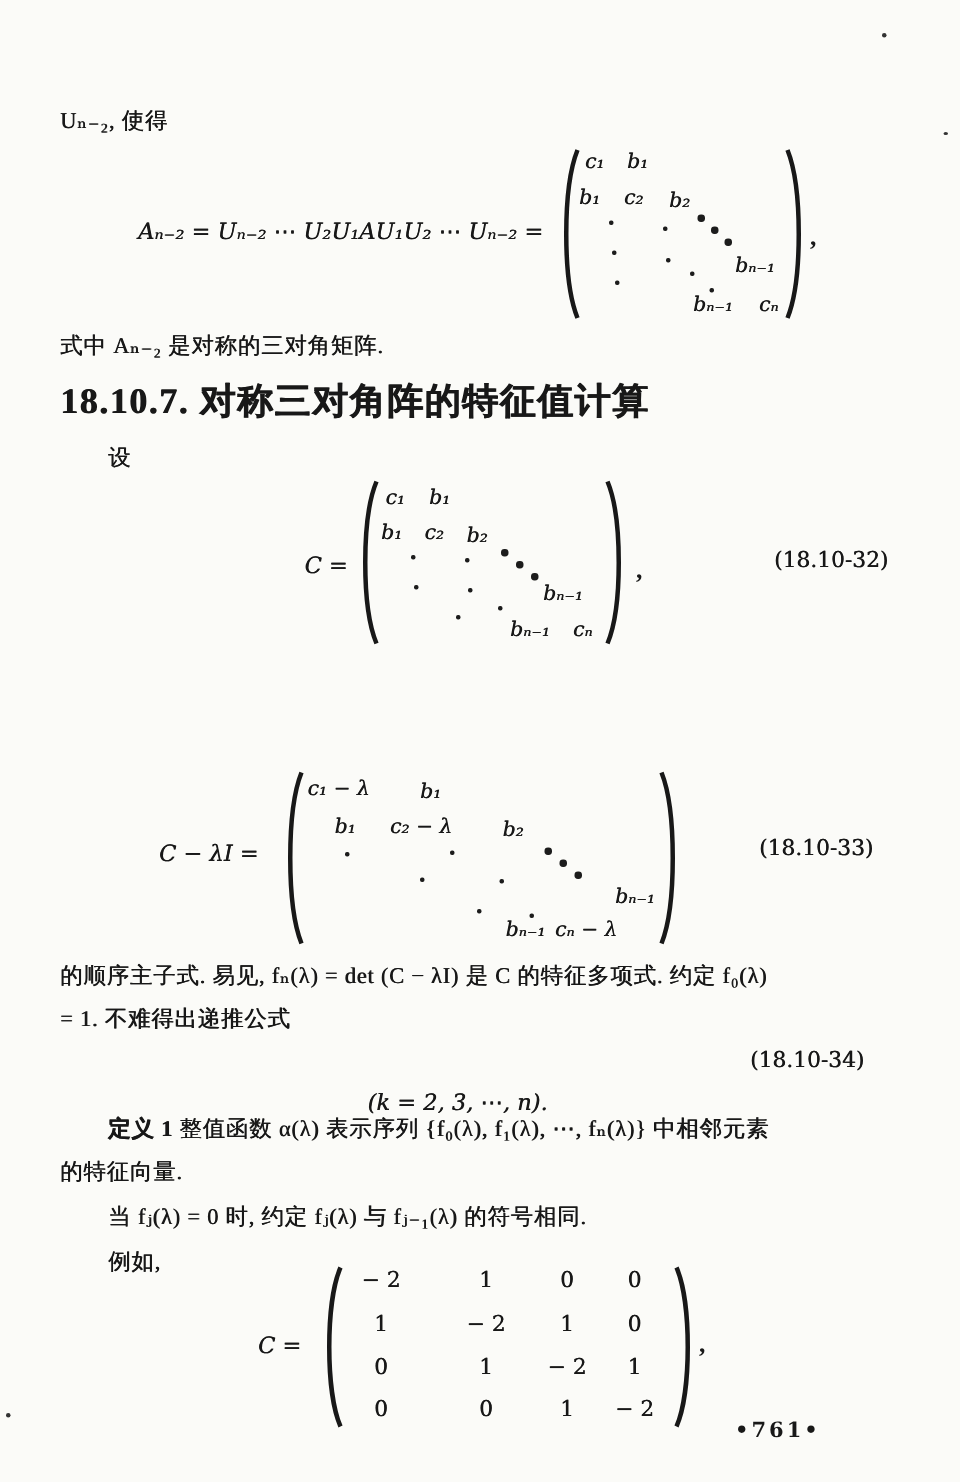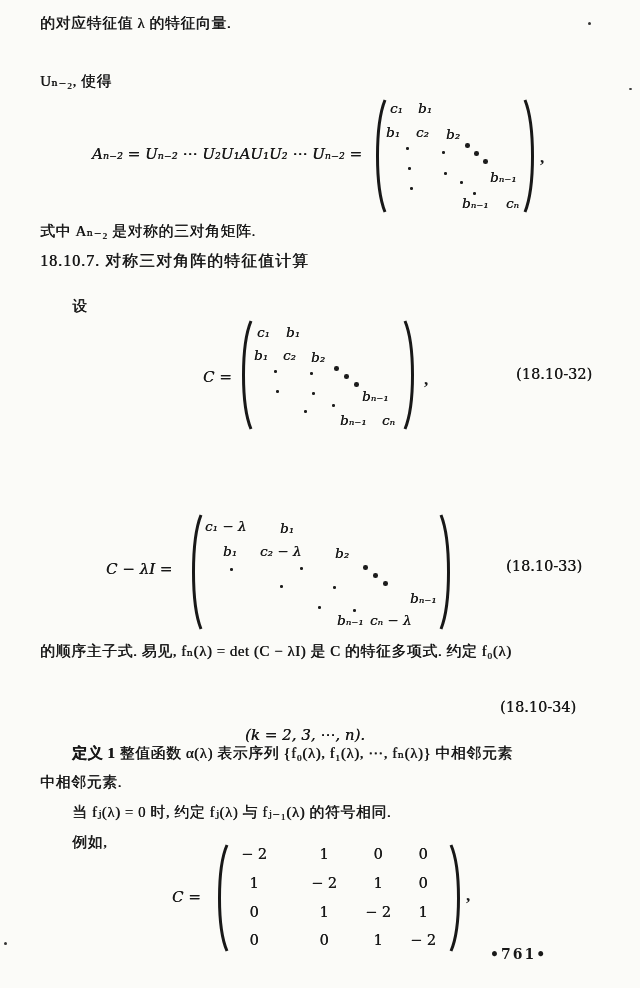--- a/index.html
+++ b/index.html
@@ -4,39 +4,38 @@
 <style>
   html,body{margin:0;padding:0;}
   .page{
     position:relative; width:640px; height:988px;
     background:#fbfbf8; color:#181818; overflow:hidden;
     font-family:"Liberation Serif","DejaVu Serif",serif;
   }
   .abs{position:absolute; white-space:nowrap;}
   .cn{font-size:15px; line-height:1.3; letter-spacing:0.5px; text-shadow:0.4px 0 0 currentColor;}
   .lhs{font-family:"DejaVu Serif","DejaVu Sans",serif; font-style:italic; font-size:15px; text-shadow:0.3px 0 0 currentColor;}
-  .heading{font-size:16px; font-weight:normal; letter-spacing:1px; text-shadow:0.5px 0 0 currentColor;}
+  .heading{font-size:24px; font-weight:bold; letter-spacing:1px; text-shadow:0.5px 0 0 currentColor;}
   .deflabel{font-weight:bold;}
   .eqno{font-family:"DejaVu Serif",serif; font-size:14.5px; font-style:normal; text-shadow:0.3px 0 0 currentColor;text-align:right;}
   .matrix{position:absolute;}
   .mx{position:absolute; font:italic 13.5px "DejaVu Serif","DejaVu Sans",serif; white-space:nowrap; text-shadow:0.3px 0 0 currentColor;}
   .num{font-style:normal; font-family:"DejaVu Serif",serif; font-size:14.5px;}
   .paren{position:absolute; top:0;}
   .dot{position:absolute; width:2.6px; height:2.6px; border-radius:50%; background:#1c1c1c;}
   .dot.b{width:4.6px; height:4.6px;}
   .comma{font-size:17px; font-weight:bold;}
   .speck{position:absolute; background:#333; border-radius:50%;}
   .pageno{font-family:"DejaVu Serif",serif; font-size:14px; font-weight:bold; letter-spacing:2px;}
 </style>
 </head>
 <body>
 
 <div class="page">
 
-  <div class="abs cn" style="left:40px; top:14px;">的对应特征值 λ 的特征向量.</div>
   <div class="abs cn" style="left:40px; top:72px;">Uₙ₋₂, 使得</div>
 
   <div class="abs lhs" style="left:92px; top:145px;">Aₙ₋₂ = Uₙ₋₂ ⋯ U₂U₁AU₁U₂ ⋯ Uₙ₋₂ =</div>
   <div class="matrix" style="left:372px; top:97px; width:168px; height:118px;">
     <svg class="paren" style="left:0;" width="16" height="118" viewBox="0 0 16 118" preserveAspectRatio="none">
         <path d="M13 3 C3 28 3 90 13 115" stroke="#181818" stroke-width="3" fill="none"></path>
       </svg>
     <span class="mx" style="left:18px; top:3px;">c₁</span>
     <span class="mx" style="left:46px; top:3px;">b₁</span>
     <span class="mx" style="left:14px; top:27px;">b₁</span>
@@ -119,26 +118,27 @@
     <span class="mx" style="left:222px; top:78px;">bₙ₋₁</span>
     <span class="mx" style="left:149px; top:100px;">bₙ₋₁</span>
     <span class="mx" style="left:182px; top:100px;text-align:right;">cₙ − λ</span>
     <svg class="paren" style="left:250px;" width="16" height="120" viewBox="0 0 16 120" preserveAspectRatio="none">
         <path d="M3 3 C13 28 13 92 3 117" stroke="#181818" stroke-width="3" fill="none"></path>
       </svg>
   </div>
   <div class="abs eqno" style="left:506px; top:558px;">(18.10-33)</div>
 
   <div class="abs cn" style="left:40px; top:642px;">的顺序主子式. 易见, fₙ(λ) = det (C − λI) 是 C 的特征多项式. 约定 f₀(λ)</div>
+  <div class="abs cn" style="left:40px; top:671px;">= 1. 不难得出递推公式</div>
 
   <div class="abs eqno" style="left:500px; top:699px;">(18.10-34)</div>
   <div class="abs lhs" style="left:245px; top:726px;">(k = 2, 3, ⋯, n).</div>
 
   <div class="abs cn" style="left:72px; top:744px;"><span class="deflabel">定义 1</span><span>  整值函数 α(λ) 表示序列 {f₀(λ), f₁(λ), ⋯, fₙ(λ)} 中相邻元素</span></div>
-  <div class="abs cn" style="left:40px; top:773px;">中相邻元素.</div>
+  <div class="abs cn" style="left:40px; top:773px;">的特征向量.</div>
   <div class="abs cn" style="left:72px; top:803px;">当 fⱼ(λ) = 0 时, 约定 fⱼ(λ) 与 fⱼ₋₁(λ) 的符号相同.</div>
   <div class="abs cn" style="left:72px; top:833px;">例如,</div>
 
   <div class="abs lhs" style="left:172px; top:888px;">C =</div>
   <div class="matrix" style="left:214px; top:842px; width:250px; height:112px;">
     <svg class="paren" style="left:0;" width="16" height="112" viewBox="0 0 16 112" preserveAspectRatio="none">
         <path d="M13 3 C3 26 3 86 13 109" stroke="#181818" stroke-width="3" fill="none"></path>
       </svg>
     <span class="mx num" style="left:18px; top:4px;  width:44px; text-align:center;">− 2</span>
     <span class="mx num" style="left:88px; top:4px;  width:44px; text-align:center;">1</span>

